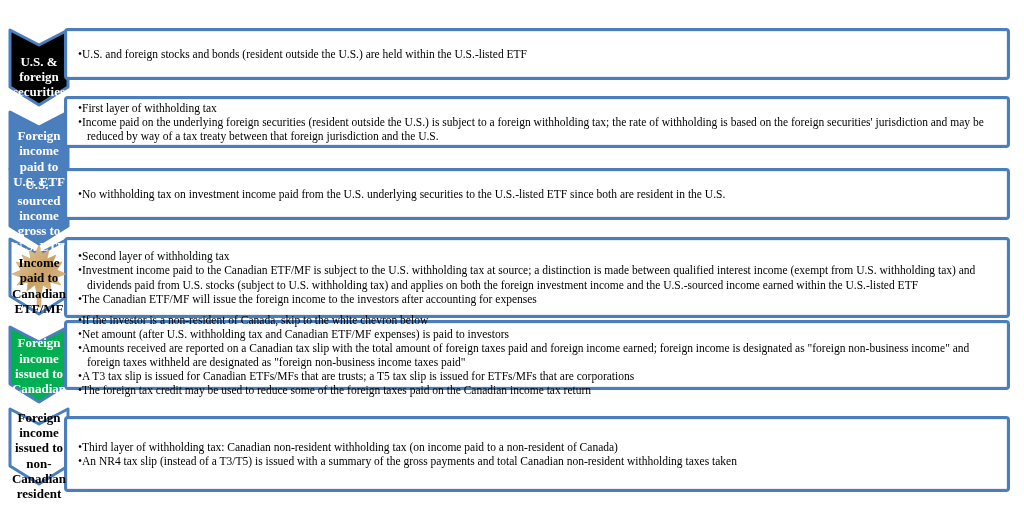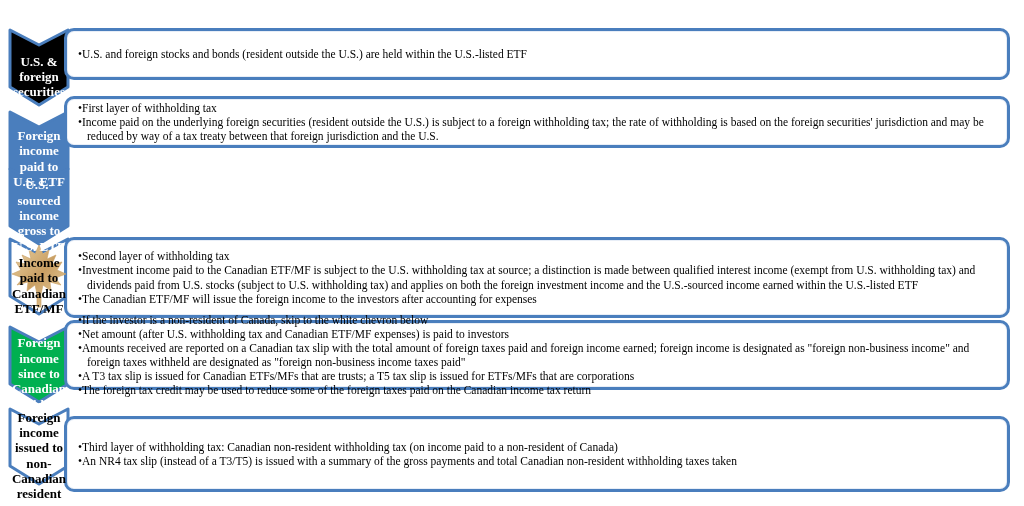--- a/index.html
+++ b/index.html
@@ -8,21 +8,21 @@
   .chevron-wrap{position:absolute;left:8px;width:62px;height:80px;}
   .chevron-wrap svg{position:absolute;inset:0;overflow:visible;}
   .chevron-label{
     position:absolute;left:0;right:0;top:20px;bottom:3px;
     display:flex;align-items:center;justify-content:center;
     text-align:center;font-weight:bold;font-size:13px;line-height:1.18;
     padding:0 2px;z-index:3;
   }
   .text-box{
     position:absolute;left:64px;width:946px;background:#fff;
-    border:3px solid #4A7EBD;border-radius:10px;
+    border:3px solid #4A7EBD;border-radius:4px;
     box-shadow:inset 0 0 0 1px #e8eef7;
     box-sizing:border-box;
     display:flex;flex-direction:column;justify-content:center;
     padding:3px 10px 3px 7px;
   }
   .bullet{
     font-size:11.5px;line-height:1.22;
     padding-left:13px;text-indent:-9px;
   }
   .bullet::before{content:"\2022 ";}
@@ -50,20 +50,23 @@
     <div class="text-box" style="top: 96px; height: 52px;">
       <div class="bullet">First layer of withholding tax</div>
       <div class="bullet">Income paid on the underlying foreign securities (resident outside the U.S.) is subject to a foreign withholding tax; the rate of withholding is based on the foreign securities' jurisdiction and may be reduced by way of a tax treaty between that foreign jurisdiction and the U.S.</div>
     </div>
     <div class="chevron-wrap" style="top: 167px;">
       <svg viewBox="0 0 62 80" width="62" height="80">
         <polygon points="2,2 31,17 60,2 60,59 31,77 2,59" fill="#4A7EBD" stroke="#4A7EBD" stroke-width="3" stroke-linejoin="round"></polygon>
       </svg>
       <div class="chevron-label" style="color: rgb(255, 255, 255);">U.S.-sourced income gross to U.S. ETF</div>
     </div>
+    <div class="text-box" style="top: 168px; height: 52px;">
+      <div class="bullet">No withholding tax on investment income paid from the U.S. underlying securities to the U.S.-listed ETF since both are resident in the U.S.</div>
+    </div>
     <div class="chevron-wrap" style="top: 237px;">
       <svg viewBox="0 0 62 80" width="62" height="80">
         <polygon points="2,2 31,17 60,2 60,59 31,77 2,59" fill="#FFFFFF" stroke="#4A7EBD" stroke-width="3" stroke-linejoin="round"></polygon>
       </svg>
       <svg viewBox="0 0 62 80" width="62" height="80" class="leaf-svg">
         <defs>
           <linearGradient id="woodgrad" x1="0" y1="0" x2="1" y2="1">
             <stop offset="0" stop-color="#EBD3A4"></stop>
             <stop offset="0.5" stop-color="#C99F63"></stop>
             <stop offset="1" stop-color="#EBD3A4"></stop>
@@ -75,21 +78,21 @@
     </div>
     <div class="text-box" style="top: 237px; height: 81px;">
       <div class="bullet">Second layer of withholding tax</div>
       <div class="bullet">Investment income paid to the Canadian ETF/MF is subject to the U.S. withholding tax at source; a distinction is made between qualified interest income (exempt from U.S. withholding tax) and dividends paid from U.S. stocks (subject to U.S. withholding tax) and applies on both the foreign investment income and the U.S.-sourced income earned within the U.S.-listed ETF</div>
       <div class="bullet">The Canadian ETF/MF will issue the foreign income to the investors after accounting for expenses</div>
     </div>
     <div class="chevron-wrap" style="top: 325px;">
       <svg viewBox="0 0 62 80" width="62" height="80">
         <polygon points="2,2 31,17 60,2 60,59 31,77 2,59" fill="#00B050" stroke="#4A7EBD" stroke-width="3" stroke-linejoin="round"></polygon>
       </svg>
-      <div class="chevron-label" style="color: rgb(255, 255, 255);">Foreign income since to Canadian resident</div>
+      <div class="chevron-label" style="color: rgb(255, 255, 255);">Foreign income issued to Canadian between</div>
     </div>
     <div class="text-box" style="top: 320px; height: 70px;">
       <div class="bullet">If the investor is a non-resident of Canada, skip to the white chevron below</div>
       <div class="bullet">Net amount (after U.S. withholding tax and Canadian ETF/MF expenses) is paid to investors</div>
       <div class="bullet">Amounts received are reported on a Canadian tax slip with the total amount of foreign taxes paid and foreign income earned; foreign income is designated as "foreign non-business income" and foreign taxes withheld are designated as "foreign non-business income taxes paid"</div>
       <div class="bullet">A T3 tax slip is issued for Canadian ETFs/MFs that are trusts; a T5 tax slip is issued for ETFs/MFs that are corporations</div>
       <div class="bullet">The foreign tax credit may be used to reduce some of the foreign taxes paid on the Canadian income tax return</div>
     </div>
     <div class="chevron-wrap" style="top: 407px;">
       <svg viewBox="0 0 62 80" width="62" height="80">

